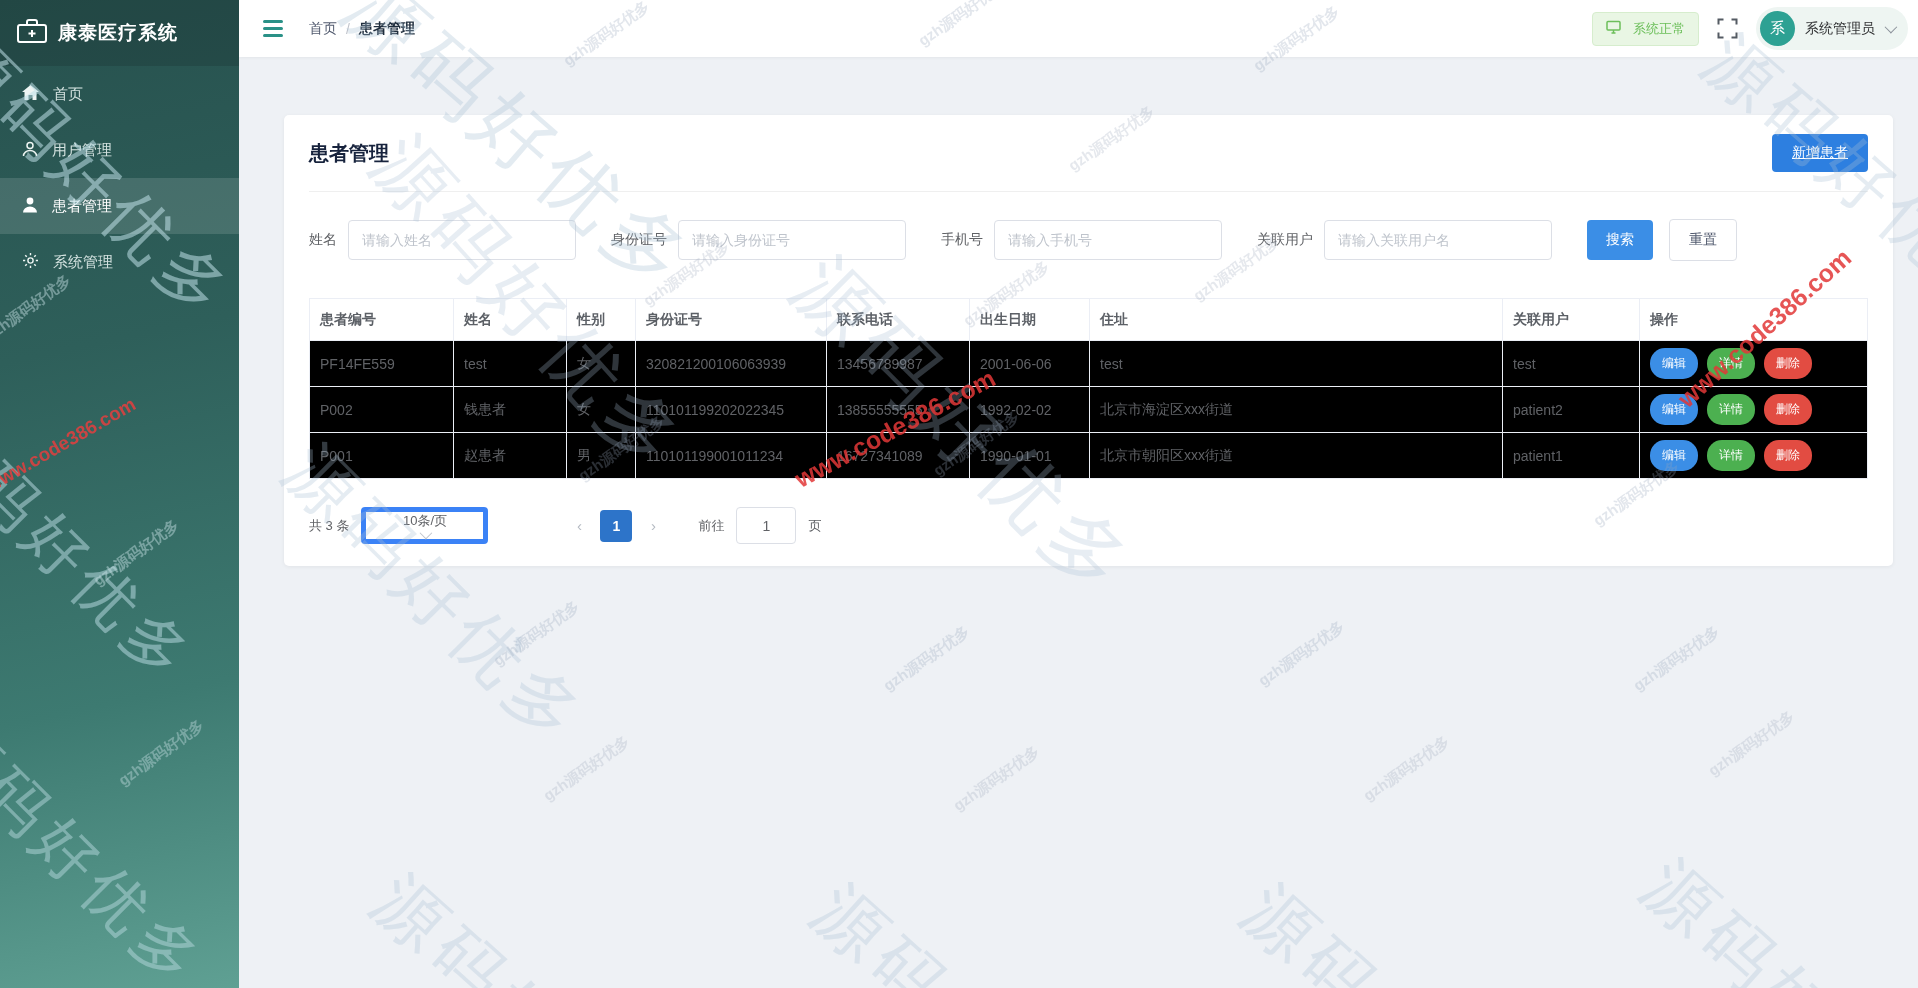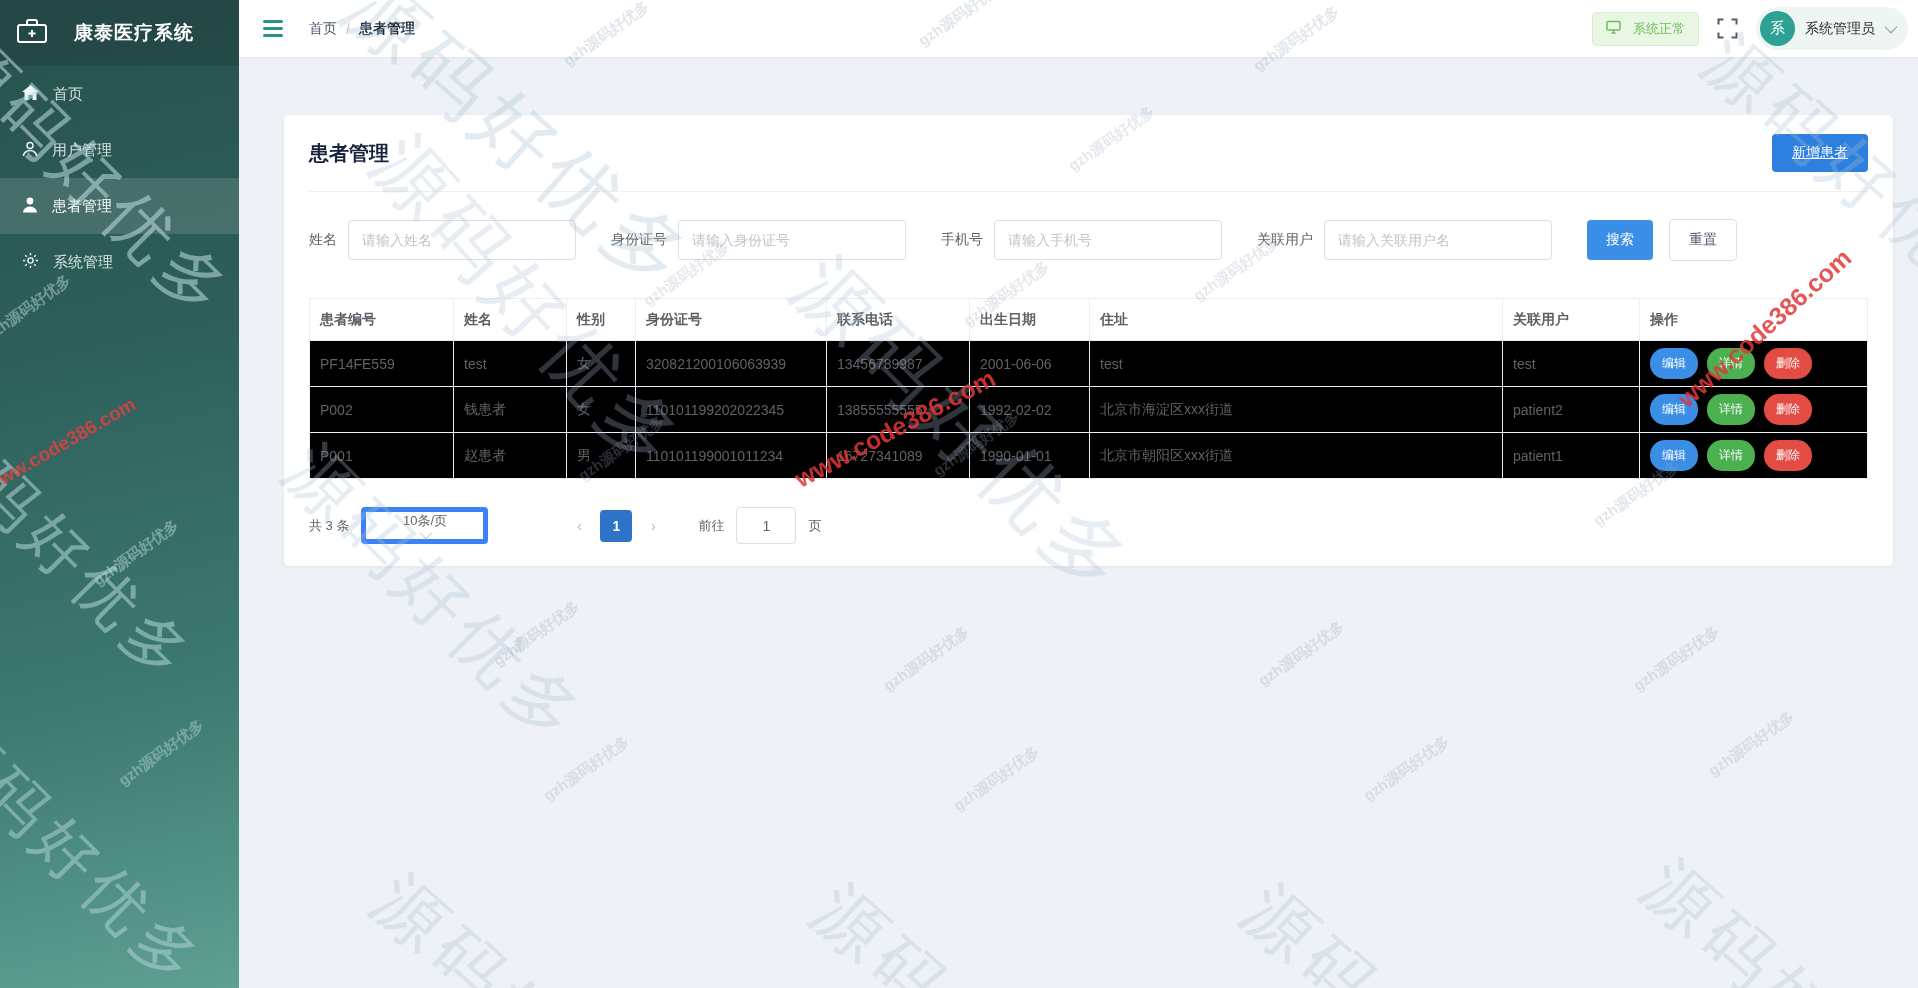--- a/index.html
+++ b/index.html
@@ -3,21 +3,21 @@
 <meta charset="utf-8">
 <style>
   * { margin:0; padding:0; box-sizing:border-box; }
   html,body { width:1918px; height:988px; overflow:hidden;
     font-family:"Liberation Sans","DejaVu Sans",sans-serif; background:#eef1f5; }
   .app { display:flex; width:100%; height:100%; position:relative; }
 
   
   .sidebar { width:239px; height:100%; flex:0 0 239px; position:relative; z-index:2;
     background:linear-gradient(168deg,#27514e 0%,#2e5f5a 35%,#3d7a71 70%,#5fa093 100%); }
-  .logo { height:66px; display:flex; align-items:center; padding-left:16px; gap:26px;
+  .logo { height:66px; display:flex; align-items:center; padding-left:16px; gap:10px;
     background:rgba(0,0,0,0.12); }
   .logo-title { color:#fff; font-size:19px; font-weight:bold; letter-spacing:1px; }
   .menu-item { height:56px; display:flex; align-items:center; gap:14px; padding-left:22px;
     color:rgba(235,245,243,0.88); font-size:15px; cursor:pointer; }
   .menu-item.active { background:rgba(255,255,255,0.13); color:#fff; }
   .menu-item svg { flex:0 0 17px; }
 
   
   .main { flex:1; display:flex; flex-direction:column; height:100%; position:relative; }
   .topbar { height:57px; background:#fff; display:flex; align-items:center;

